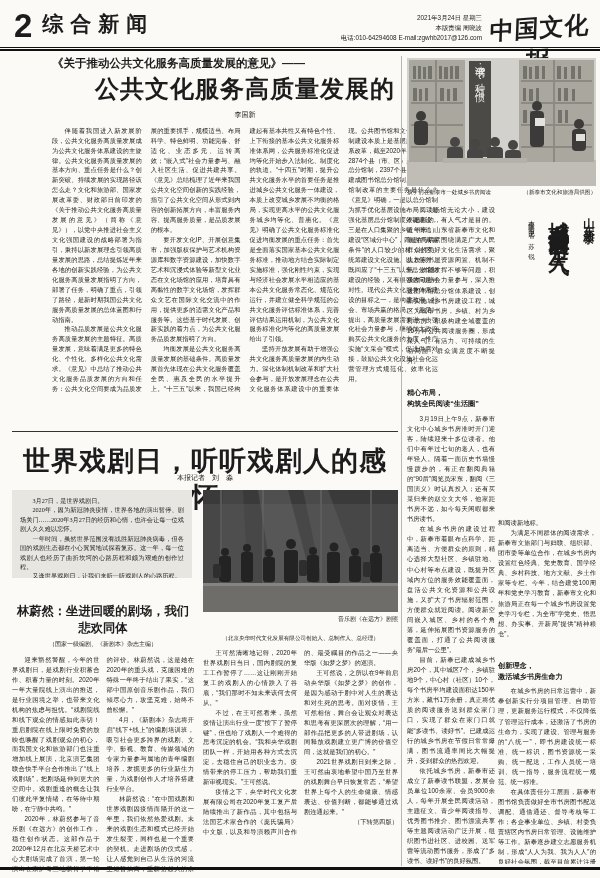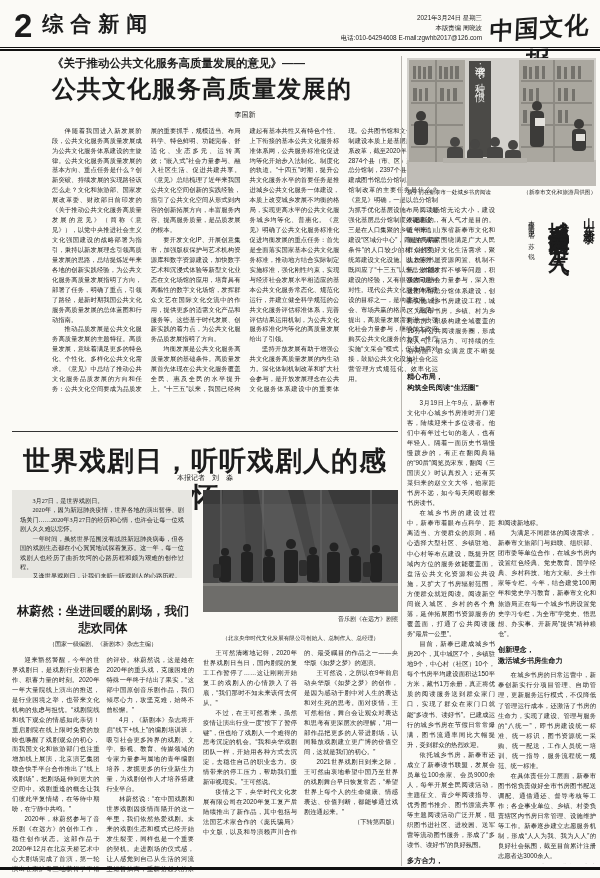--- a/index.html
+++ b/index.html
@@ -18,21 +18,21 @@
   .hdr-masthead{
     position:absolute;right:6px;top:12px;width:110px;text-align:center;
     font-family:"Liberation Serif",serif;font-weight:900;font-size:24px;
     transform:rotate(-4deg) skewX(-6deg);letter-spacing:1px;
   }
   .hdr-rule1{position:absolute;left:0;right:0;top:47px;height:1px;background:#111;}
   .hdr-rule2{position:absolute;left:0;right:0;top:49px;height:2px;background:#111;}
   
   .ma{position:absolute;left:12px;top:56px;width:386px;margin-left:40px;}
   .ma-kicker{font-size:11.5px;font-weight:700;}
-  .ma-title{font-size:24px;font-weight:900;line-height:1.28;letter-spacing:1px;margin-top:3px;}
+  .ma-title{text-align:center;font-size:24px;font-weight:900;line-height:1.28;letter-spacing:1px;margin-top:3px;}
   .ma-byline{text-align:center;font-size:7px;margin-top:5px;}
   .ma-body{
     margin-top:6px;column-count:4;column-gap:9px;
     font-size:6.3px;line-height:1.58;text-align:justify;
     height:276px;overflow:hidden;
   }
   .rule-mid{position:absolute;left:12px;top:431px;width:386px;height:1px;background:#333;}
   
   .dr-title{position:absolute;left:12px;top:443px;width:386px;text-align:center;font-size:27px;font-weight:900;letter-spacing:1px;}
   .dr-byline{position:absolute;left:12px;top:473px;width:386px;text-align:center;font-size:7px;}
@@ -59,21 +59,21 @@
   .rp{position:absolute;left:407px;top:58px;width:189px;height:128px;}
   .rp-cap{position:absolute;left:407px;top:189px;width:189px;display:flex;justify-content:space-between;font-size:5.6px;}
   .ra-col1{
     position:absolute;left:407px;top:205px;width:88px;height:659px;
     font-size:6.3px;line-height:1.6;text-align:justify;overflow:hidden;
   }
   .ra-col2{
     position:absolute;left:498px;top:518px;width:98px;height:346px;
     font-size:6.3px;line-height:1.6;text-align:justify;overflow:hidden;
   }
-  .ra-h{font-weight:900;font-size:7.2px;line-height:1.5;margin:6px 0 4px;text-indent:0;white-space:pre-line;}
+  .ra-h{font-weight:900;font-size:7.2px;line-height:1.5;margin:22px 0 4px;text-indent:0;white-space:pre-line;}
   .ra-vt{position:absolute;left:498px;top:205px;width:98px;height:308px;writing-mode:vertical-rl;}
   .ra-vt .k{font-size:11.5px;font-weight:700;letter-spacing:5px;padding-top:4px;margin-left:10px;}
   .ra-vt .t{font-size:21px;font-weight:900;line-height:1.12;letter-spacing:2px;margin-left:12px;}
   .ra-vt .b{font-size:6.5px;letter-spacing:2px;padding-top:10px;}
   .rule-bot{position:absolute;left:0;right:0;top:867px;height:3px;background:#111;}
 </style>
 </head>
 <body>
 
 <div class="hdr-left">

